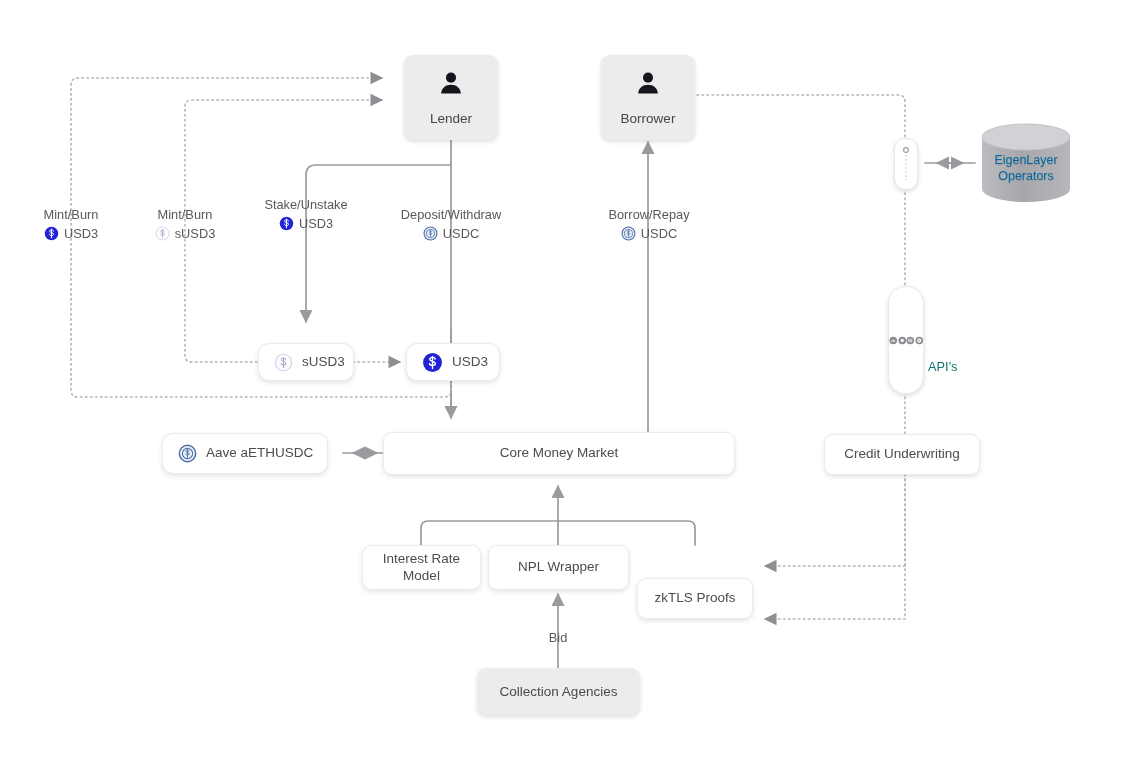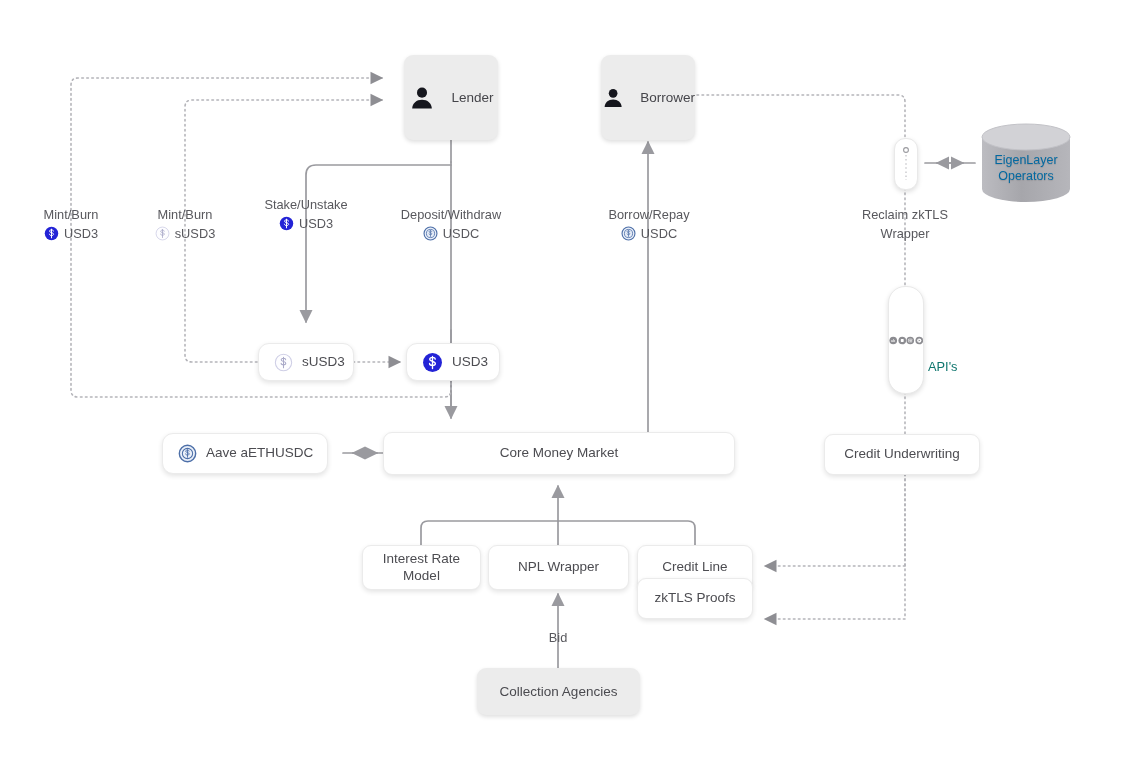--- a/index.html
+++ b/index.html
@@ -8,21 +8,21 @@
        color:#4a4a4f;-webkit-font-smoothing:antialiased;}
   #canvas{position:absolute;inset:0;width:1125px;height:760px;}
   svg#wires{position:absolute;left:0;top:0;width:1125px;height:760px;pointer-events:none;}
 
   .node{position:absolute;box-sizing:border-box;display:flex;align-items:center;
         justify-content:center;text-align:center;}
 
   
   .actor{background:#ececec;border-radius:9px;
          box-shadow:0 2px 4px rgba(0,0,0,.13);
-         gap:15px;}
+         flex-direction:column;gap:15px;}
   .actor .lbl{font-size:13.5px;color:#45454a;line-height:1;}
   .person{width:28px;height:28px;display:block;}
 
   
   .card{background:#ffffff;border:1px solid #ebebeb;border-radius:9px;
         box-shadow:0 2px 5px rgba(0,0,0,.11);font-size:13.5px;color:#4c4c51;
         line-height:1.25;}
   .card.pill{border-radius:11px;gap:9px;justify-content:flex-start;padding-left:15px;}
 
   
@@ -172,24 +172,20 @@
     <div class="tokrow">
       <svg class="coin" width="15" height="15" viewBox="0 0 20 20">
         <circle cx="10" cy="10" r="8.6" fill="#e8eef8" stroke="#4d6fa8" stroke-width="1.5"></circle>
         <circle cx="10" cy="10" r="5.4" fill="none" stroke="#4d6fa8" stroke-width="1.1"></circle>
         <path d="M10 6v8M11.7 7.6c0-.8-.8-1.2-1.8-1.2s-1.8.4-1.8 1.2c0 1.8 3.7.9 3.7 2.8 0 .9-.9 1.3-1.9 1.3s-1.9-.5-1.9-1.3" stroke="#4d6fa8" stroke-width=".95" fill="none" stroke-linecap="round"></path>
       </svg>
       <span>USDC</span>
     </div>
   </div>
 
-  <div class="wirelabel" style="left:840px;top:205px;width:130px;">
-    <div>Reclaim zkTLS</div>
-    <div>Wrapper</div>
-  </div>
 
   <div class="wirelabel" style="left:528px;top:628px;width:60px;">
     <div>Bid</div>
   </div>
 
   <div class="node card pill" style="left:258px;top:343px;width:96px;height:38px;">
     <svg class="coin" width="19" height="19" viewBox="0 0 20 20">
       <circle cx="10" cy="10" r="8.6" fill="#fdfdff" stroke="#cfcfe6" stroke-width="1.1"></circle>
       <path d="M10 4.6v10.8M12.3 7c0-1-1.1-1.5-2.3-1.5s-2.4.5-2.4 1.6c0 2.4 4.8 1.2 4.8 3.6 0 1.2-1.2 1.7-2.4 1.7s-2.5-.6-2.5-1.7" stroke="#a9a9c8" stroke-width="1.1" fill="none" stroke-linecap="round"></path>
     </svg>
@@ -218,23 +214,20 @@
   </div>
 
   <div class="node card" style="left:362px;top:545px;width:119px;height:45px;">
     <span>Interest Rate Model</span>
   </div>
 
   <div class="node card" style="left:488px;top:545px;width:141px;height:45px;">
     <span>NPL Wrapper</span>
   </div>
 
-  <div class="node card" style="left:637px;top:545px;width:116px;height:45px;">
-    <span>Credit Line</span>
-  </div>
 
   <div class="node card" style="left:637px;top:578px;width:116px;height:41px;text-align:right;">
     <span>zkTLS Proofs</span>
   </div>
 
   <div class="node card" style="left:824px;top:434px;width:156px;height:41px;">
     <span>Credit Underwriting</span>
   </div>
 
   <div class="capsule" style="left:894px;top:138px;width:22px;height:50px;border-radius:11px;justify-content:center;">

